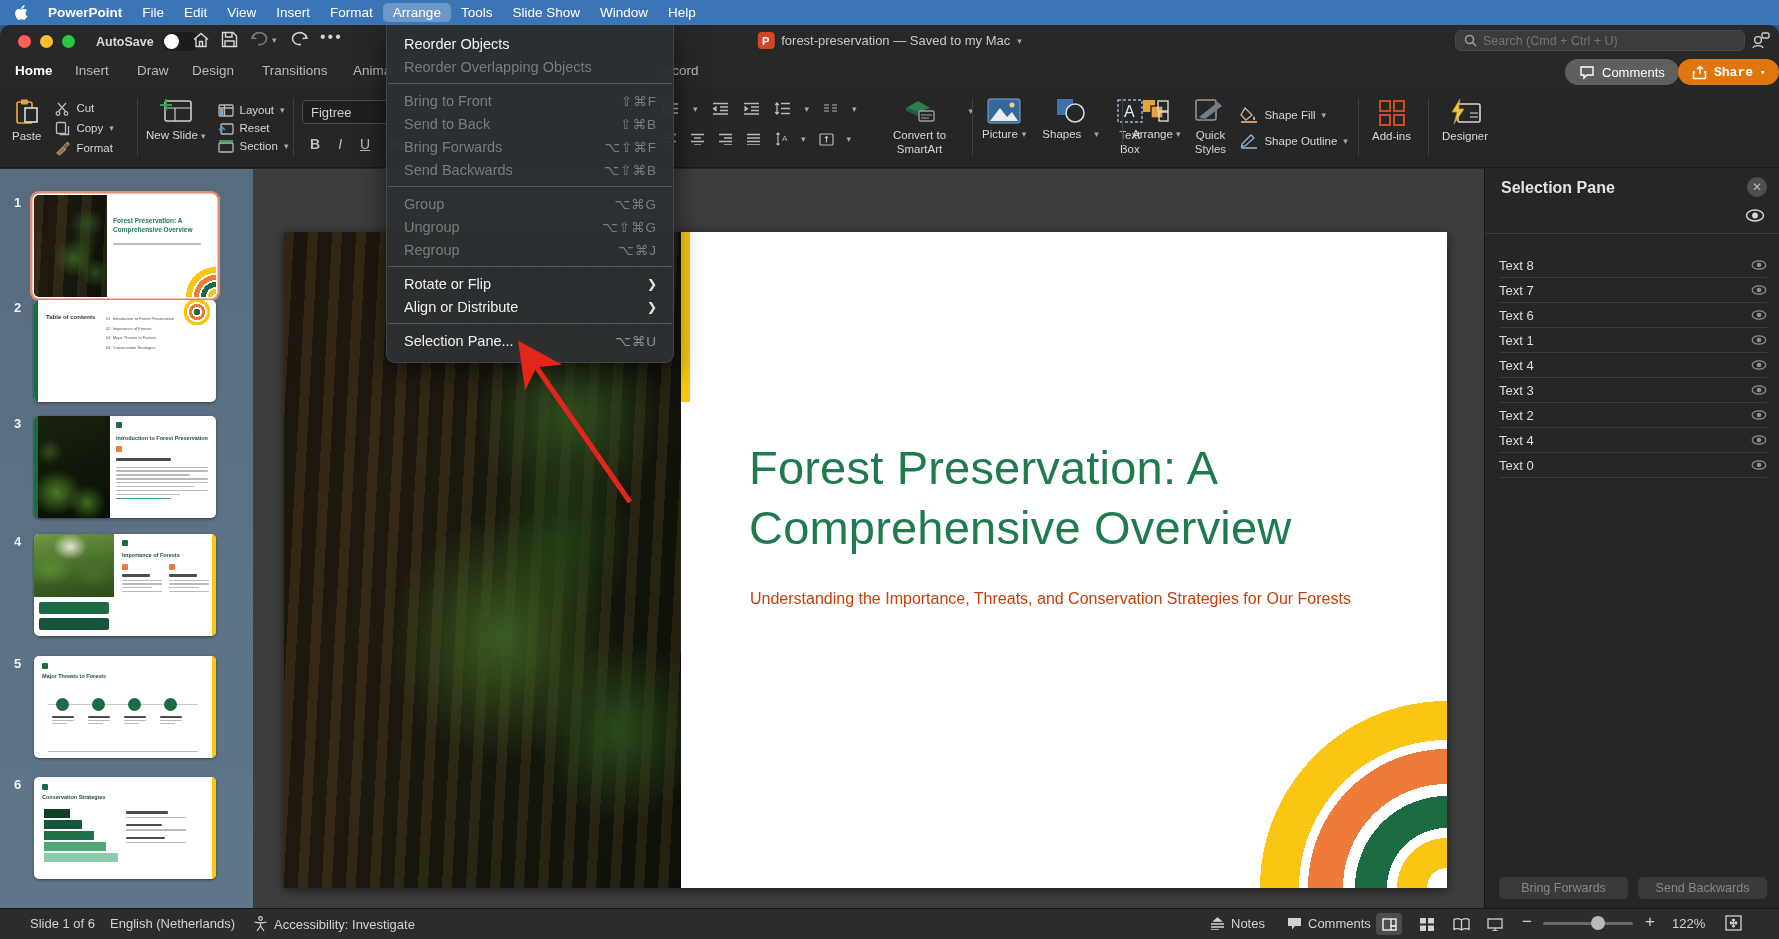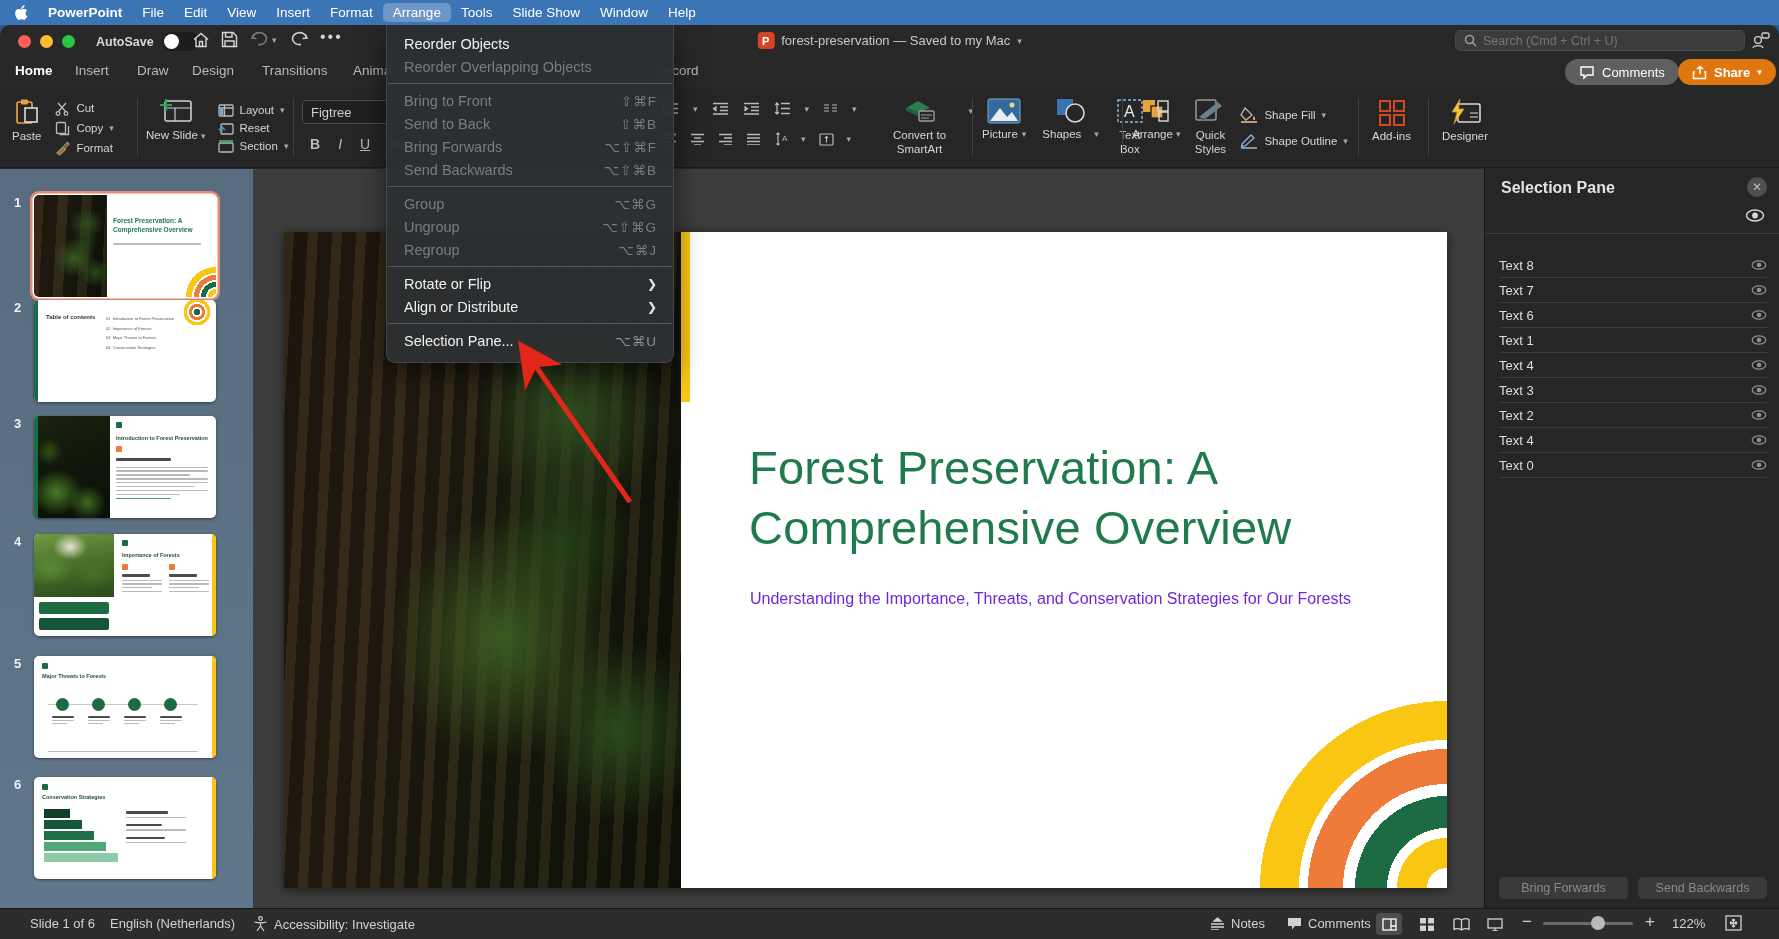--- a/index.html
+++ b/index.html
@@ -38,21 +38,21 @@
     font-size:12.5px; width:100%; font-family:inherit; }
   .presenter { position:absolute; right:8px; top:6px; }
 
   
   .tabrow { position:absolute; top:32px; left:0; width:100%; height:31px; }
   .tab { position:absolute; top:6px; color:#b9b9b9; font-size:13.5px; }
   .tab.active { color:#fff; font-weight:bold; }
   .pill { position:absolute; top:2px; height:26px; border-radius:14px; display:flex; align-items:center;
     gap:7px; padding:0 14px; font-size:13px; color:#fff; }
   .pill.comments { left:1565px; background:#5f5f5f; }
-  .pill.share { left:1678px; background:#e0760e; font-weight:bold; }
+  .pill.share { left:1678px; background:#e0760e; font-weight:bold;font-family:Liberation Mono, monospace; }
 
   
   .ribbon { position:absolute; top:63px; left:0; width:100%; height:80px; background:#262626;
     border-bottom:1px solid #1b1b1b; color:#d6d6d6; font-size:11.5px; }
   .vsep { position:absolute; top:10px; width:1px; height:58px; background:#3f3f3f; }
   .grp { position:absolute; top:0; height:80px; }
   .bigbtn { display:flex; flex-direction:column; align-items:center; gap:4px; padding-top:10px; }
   .colbtns { display:flex; flex-direction:column; justify-content:center; gap:5px; height:80px; }
   .rowbtn { display:flex; align-items:center; gap:6px; white-space:nowrap; }
   .chev { color:#a7a7a7; font-size:9px; }
@@ -97,21 +97,21 @@
   .edgebar-y { position:absolute; right:0; top:0; width:4px; height:100%; background:#f9c613; }
   .sqbadge { position:absolute; width:6px; height:6px; border-radius:1px; }
 
   .canvas { position:absolute; left:253px; top:0; width:1231px; height:100%; }
   .slide { position:absolute; left:31px; top:63px; width:1163px; height:656px; background:#fff;
     box-shadow:0 2px 10px rgba(0,0,0,.55); overflow:hidden; }
   .slide .photo { position:absolute; left:0; top:0; width:397px; height:656px; }
   .slide .ystripe { position:absolute; left:397px; top:0; width:9px; height:170px; background:#f9c613; }
   .slide-title { position:absolute; left:465px; top:206px; width:575px; font-size:47px; line-height:1.28;
     color:#1f7a4d; font-weight:500; letter-spacing:.2px; }
-  .slide-sub { position:absolute; left:466px; top:358px; width:640px; font-size:16px; color:#6d28d9; }
+  .slide-sub { position:absolute; left:466px; top:358px; width:640px; font-size:16px; color:#c2410c; }
   .arcs { position:absolute; right:0; bottom:0; width:200px; height:200px; background:
     radial-gradient(circle at 100% 100%, #fff 0 20px, #f9c613 20px 50px, #fff 50px 60px,
     #1d6b43 60px 92px, #fff 92px 104px, #ef7b3b 104px 139px, #fff 139px 148px,
     #f9c613 148px 187px, transparent 187px); }
 
   
   .selpane { position:absolute; right:0; top:0; width:295px; height:100%; background:#262626;
     border-left:1px solid #161616; color:#e3e3e3; }
   .selpane-title { position:absolute; left:16px; top:10px; font-size:16px; font-weight:bold; }
   .sp-close { position:absolute; right:12px; top:8px; width:20px; height:20px; border-radius:50%;

